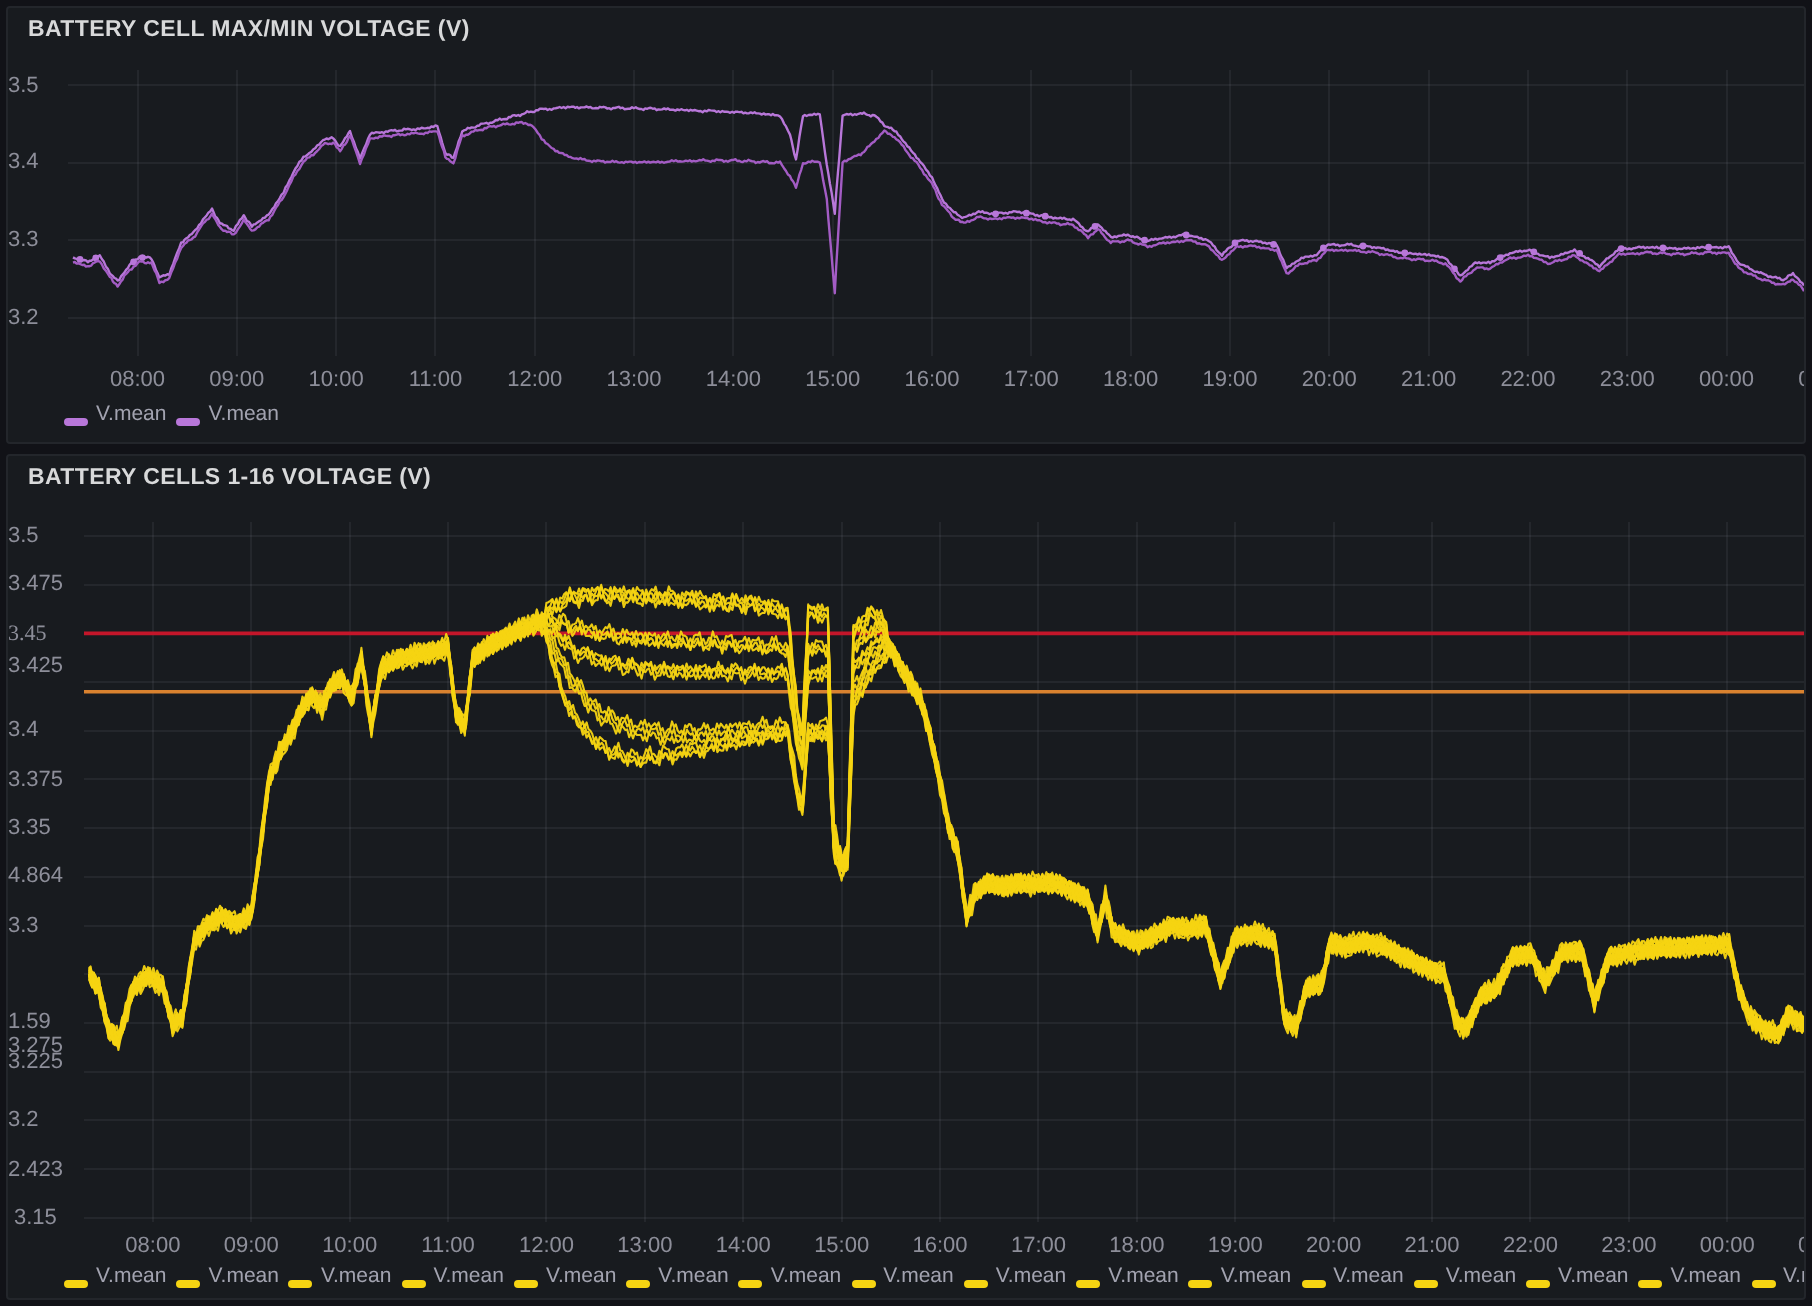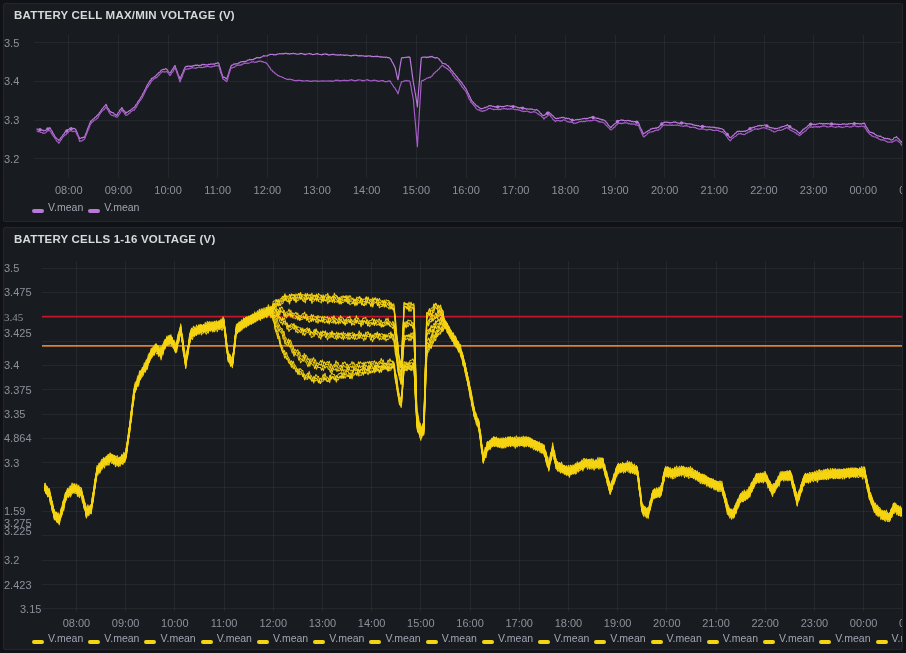--- a/index.html
+++ b/index.html
@@ -243,21 +243,21 @@
     <div class="tick ytick" style="left: 0px; width: 32px; top: 131.396px;">3.4</div>
     <div class="tick ytick" style="left: 0px; width: 32px; top: 155.742px;">3.375</div>
     <div class="tick ytick" style="left: 0px; width: 32px; top: 180.088px;">3.35</div>
     <div class="tick ytick" style="left: 0px; width: 32px; top: 204.435px;">4.864</div>
     <div class="tick ytick" style="left: 0px; width: 32px; top: 228.781px;">3.3</div>
     <div class="tick ytick" style="left: 0px; width: 32px; top: 253.127px; margin-top: 36px;">3.275</div>
     <div class="tick ytick" style="left: 0px; width: 32px; top: 277.473px;">1.59</div>
     <div class="tick ytick" style="left: 0px; width: 32px; top: 297px;">3.225</div>
     <div class="tick ytick" style="left: 0px; width: 32px; top: 326.165px;">3.2</div>
     <div class="tick ytick" style="left: 0px; width: 32px; top: 350.511px;">2.423</div>
-    <div class="tick ytick" style="left: 16px; width: 32px; top: 374.858px;">3.15</div>
+    <div class="tick ytick" style="left: 3px; width: 32px; top: 374.858px;">3.15</div>
     <div class="tick xtick" style="left: 48.4394px; top: 389px;">08:00</div>
     <div class="tick xtick" style="left: 97.6384px; top: 389px;">09:00</div>
     <div class="tick xtick" style="left: 146.838px; top: 389px;">10:00</div>
     <div class="tick xtick" style="left: 196.037px; top: 389px;">11:00</div>
     <div class="tick xtick" style="left: 245.236px; top: 389px;">12:00</div>
     <div class="tick xtick" style="left: 294.435px; top: 389px;">13:00</div>
     <div class="tick xtick" style="left: 343.634px; top: 389px;">14:00</div>
     <div class="tick xtick" style="left: 392.833px; top: 389px;">15:00</div>
     <div class="tick xtick" style="left: 442.032px; top: 389px;">16:00</div>
     <div class="tick xtick" style="left: 491.231px; top: 389px;">17:00</div>

